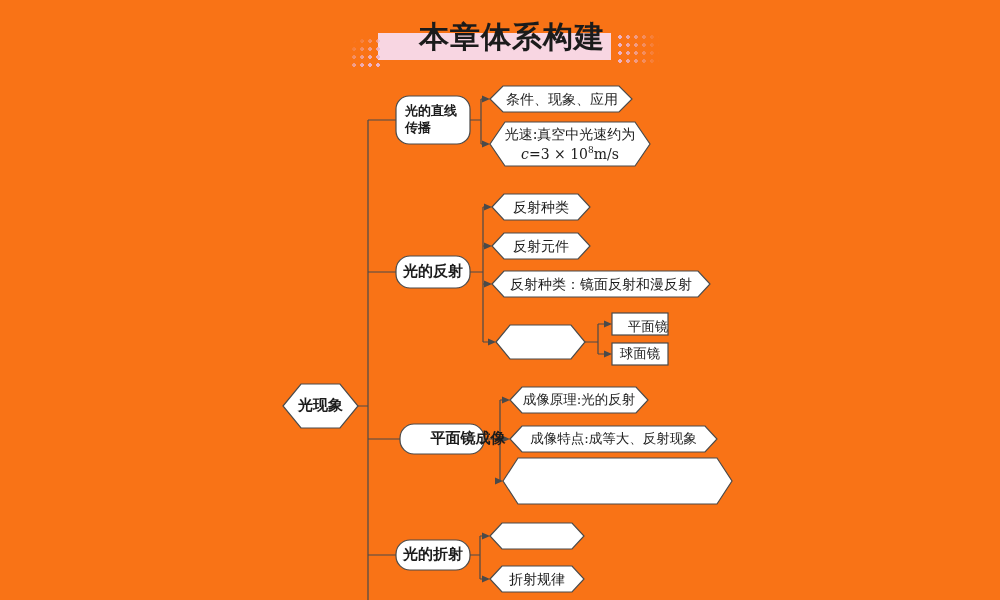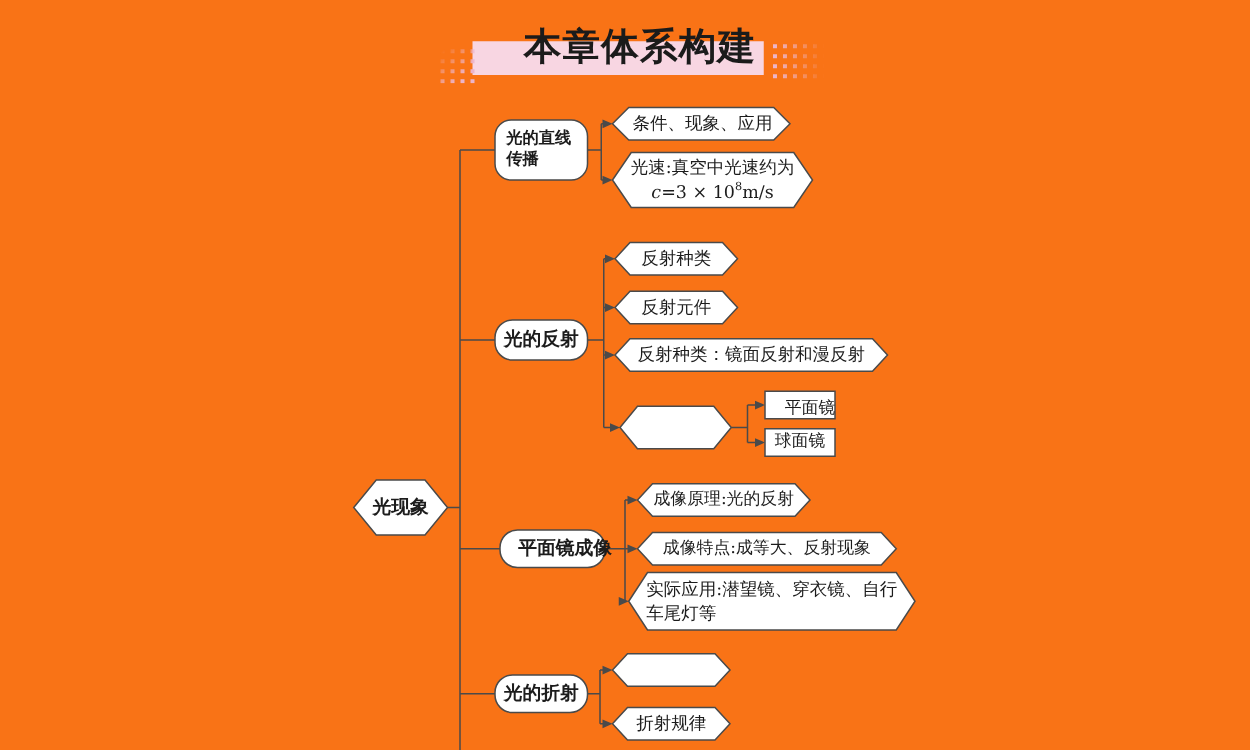--- a/index.html
+++ b/index.html
@@ -91,37 +91,36 @@
       <polygon points="503,481 495,477.5 495,484.5"></polygon>
       <polygon points="490,536 482,532.5 482,539.5"></polygon>
       <polygon points="490,579 482,575.5 482,582.5"></polygon>
     </g>
   </svg>
 
   <div class="nt bold" style="left:283px;top:384px;width:75px;height:44px;font-size:15px;text-align:right;">光现象</div>
 
   <div class="nt bold wrap left" style="left:405px;top:98px;width:62px;height:44px;font-size:13px;">光的直线传播</div>
   <div class="nt bold" style="left:396px;top:256px;width:74px;height:32px;font-size:15px;">光的反射</div>
-  <div class="nt bold" style="left:400px;top:424px;width:84px;height:30px;font-size:15px;padding-left:10px;">平面镜成像</div>
+  <div class="nt bold" style="left:416px;top:424px;width:84px;height:30px;font-size:15px;padding-left:10px;">平面镜成像</div>
   <div class="nt bold" style="left:396px;top:540px;width:74px;height:30px;font-size:15px;">光的折射</div>
 
   <div class="nt" style="left:496px;top:86px;width:132px;height:26px;">条件、现象、应用</div>
 
   <div class="nt" style="left:492px;top:122px;width:156px;height:44px;">
     <div class="stack">
       <span>光速:真空中光速约为</span>
       <span><i>c</i><span>=3 × 10</span><sup>8</sup><span>m/s</span></span>
     </div>
   </div>
 
   <div class="nt" style="left:492px;top:194px;width:98px;height:26px;">反射种类</div>
   <div class="nt" style="left:492px;top:233px;width:98px;height:26px;">反射元件</div>
   <div class="nt" style="left:492px;top:271px;width:218px;height:26px;">反射种类：镜面反射和漫反射</div>
   <div class="nt f135" style="left:620px;top:313px;width:56px;height:28px;">平面镜</div>
   <div class="nt f135" style="left:612px;top:343px;width:56px;height:22px;">球面镜</div>
 
   <div class="nt f135" style="left:510px;top:387px;width:138px;height:26px;">成像原理:光的反射</div>
   <div class="nt f135" style="left:508px;top:426px;width:211px;height:26px;">成像特点:成等大、反射现象</div>
-  <div class="nt wrap left" style="left:517px;top:459px;width:206px;height:45px;">实际应用:潜望镜、穿衣镜、自行车尾灯等</div>
 
   <div class="nt" style="left:490px;top:566px;width:94px;height:26px;">折射规律</div>
 
 </div>
 
 </body></html>

